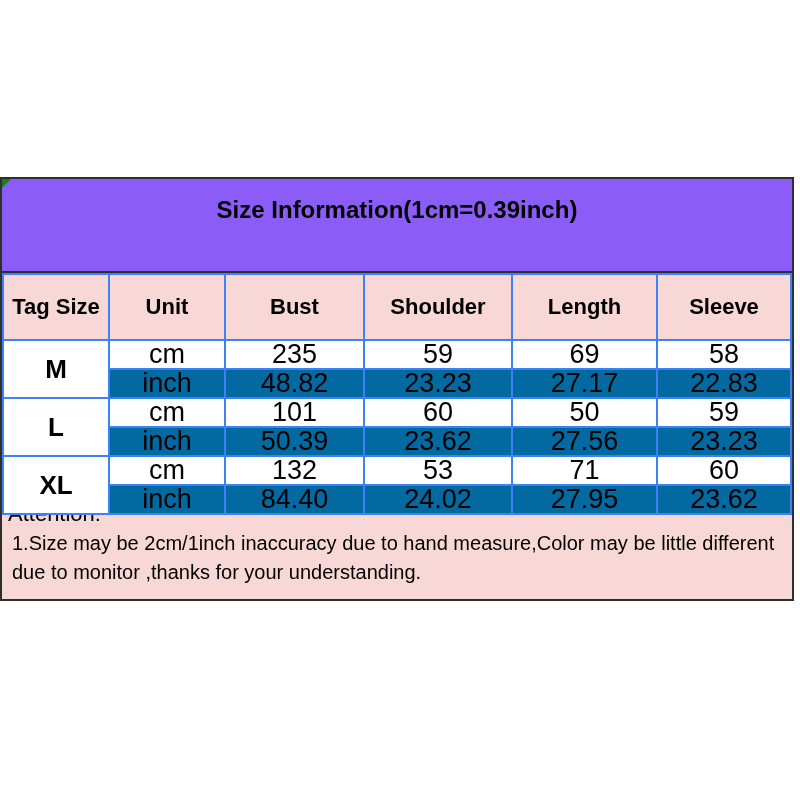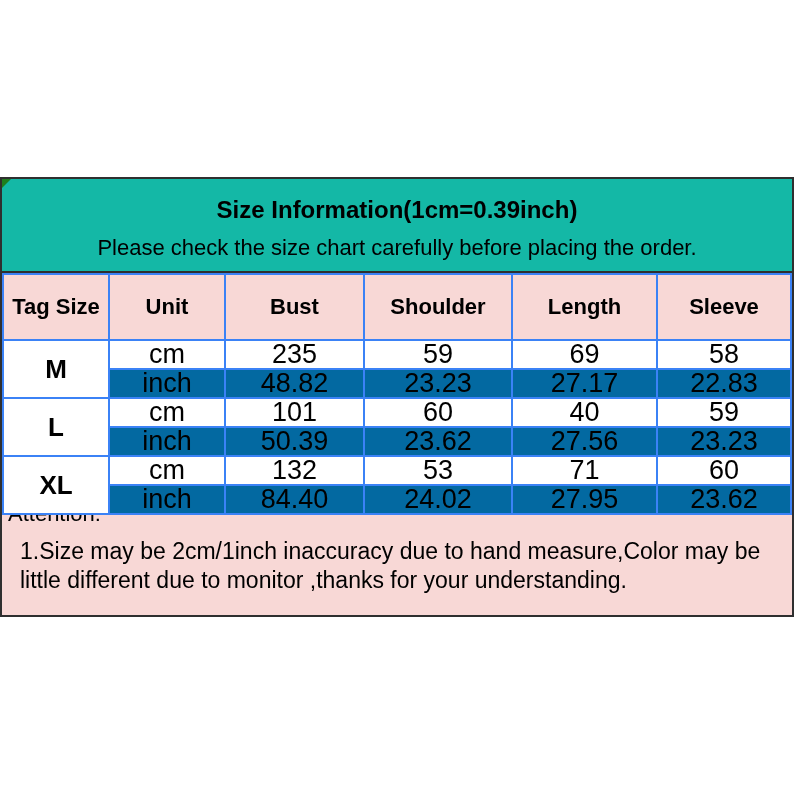--- a/index.html
+++ b/index.html
@@ -34,21 +34,21 @@
     width: 0;
     height: 0;
     border-top: 9px solid #1e7e1e;
     border-right: 9px solid transparent;
     z-index: 3;
   }
   
   .header-sec {
     height: 92px;
     border-bottom: 2px solid #2f2f2f;
-    background: #14b8a6;
+    background: #8b5cf6;
     text-align: center;
   }
   .title {
     padding-top: 17px;
     font-size: 24px;
     font-weight: bold;
     letter-spacing: 0px;
   }
   .subtitle {
     margin-top: 11px;
@@ -96,35 +96,34 @@
     height: 10px;
     overflow: hidden;
   }
   .attn-label {
     font-size: 22px;
     line-height: 22px;
     margin-top: -12px;
     white-space: nowrap;
   }
   .note {
-    margin: 12px;
-    font-size: 23px;
+    margin: 4px;
+    font-size: 20px;
     line-height: 29px;
   }
 </style>
 </head>
 <body>
 
 <div class="canvas">
   <div class="main-box">
     <div class="corner-marker"></div>
 
     <div class="header-sec">
       <div class="title">Size Information(1cm=0.39inch)</div>
-      <div class="subtitle">Please check the size chart carefully before placing the order.</div>
     </div>
 
     <table class="size-table">
       <colgroup>
         <col style="width:106px">
         <col style="width:116px">
         <col style="width:139px">
         <col style="width:148px">
         <col style="width:145px">
         <col>
@@ -153,21 +152,21 @@
           <td>48.82</td>
           <td>23.23</td>
           <td>27.17</td>
           <td>22.83</td>
         </tr>
         <tr class="r-cm">
           <td class="tag" rowspan="2">L</td>
           <td class="unit">cm</td>
           <td>101</td>
           <td>60</td>
-          <td>40</td>
+          <td>50</td>
           <td>59</td>
         </tr>
         <tr class="r-inch">
           <td class="unit">inch</td>
           <td>50.39</td>
           <td>23.62</td>
           <td>27.56</td>
           <td>23.23</td>
         </tr>
         <tr class="r-cm">

